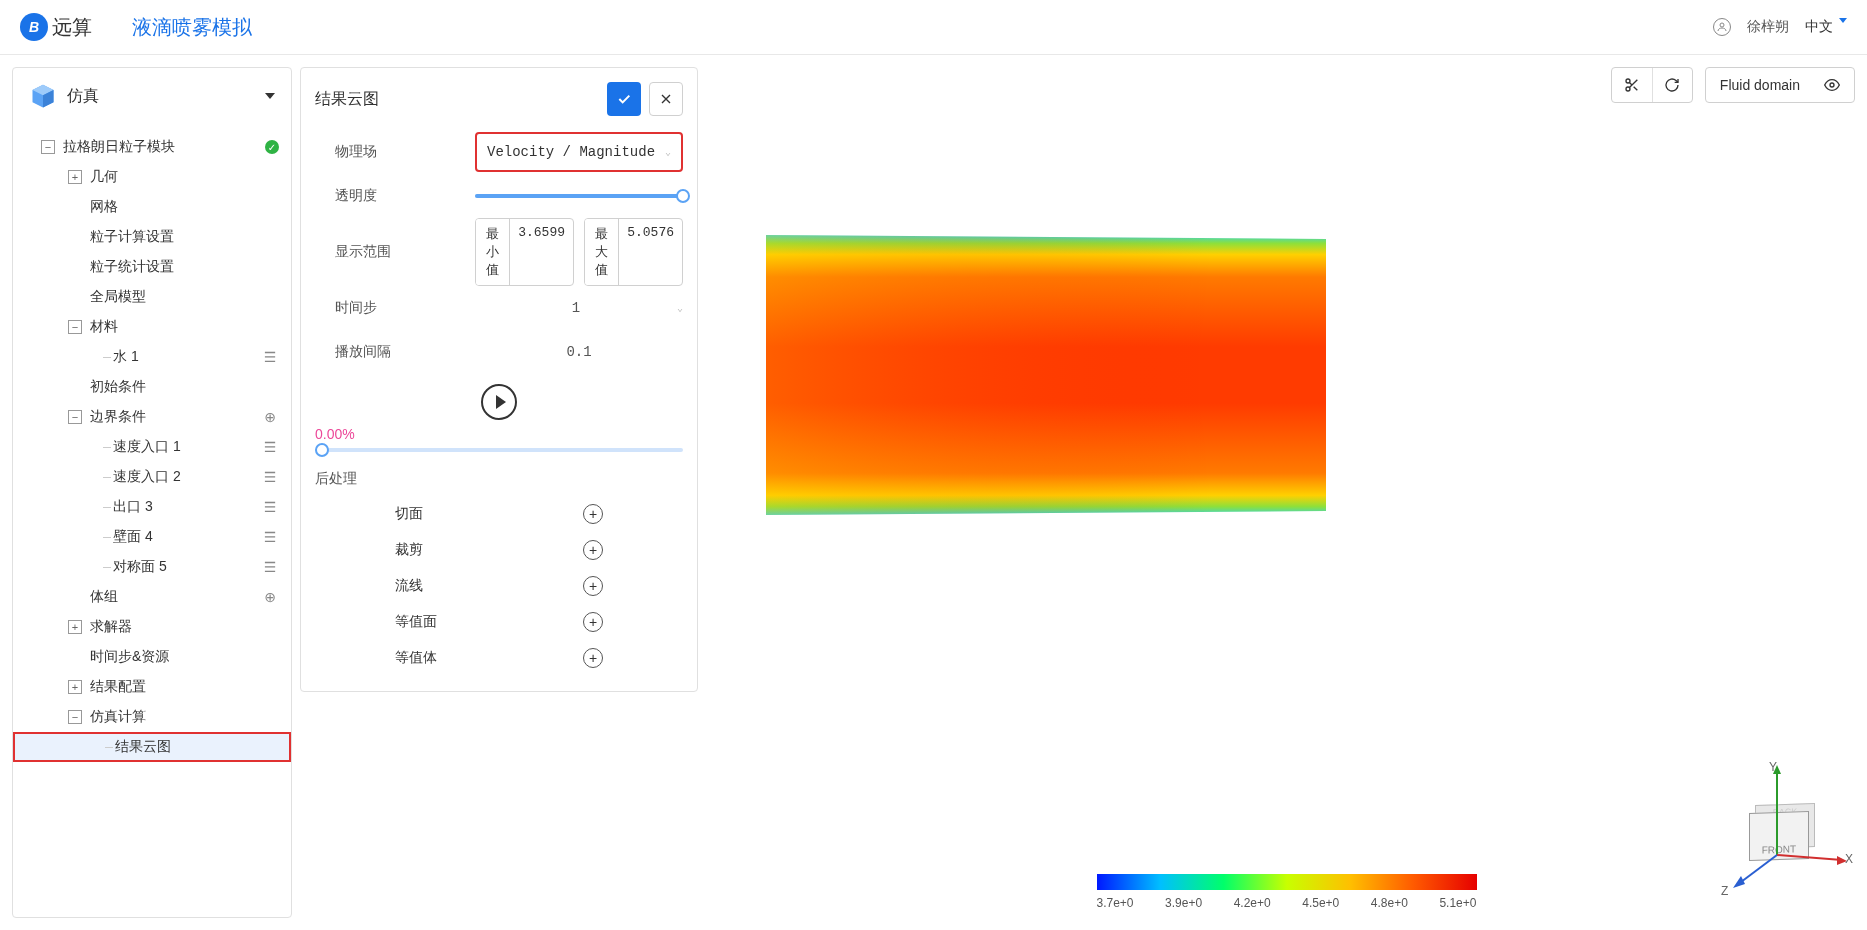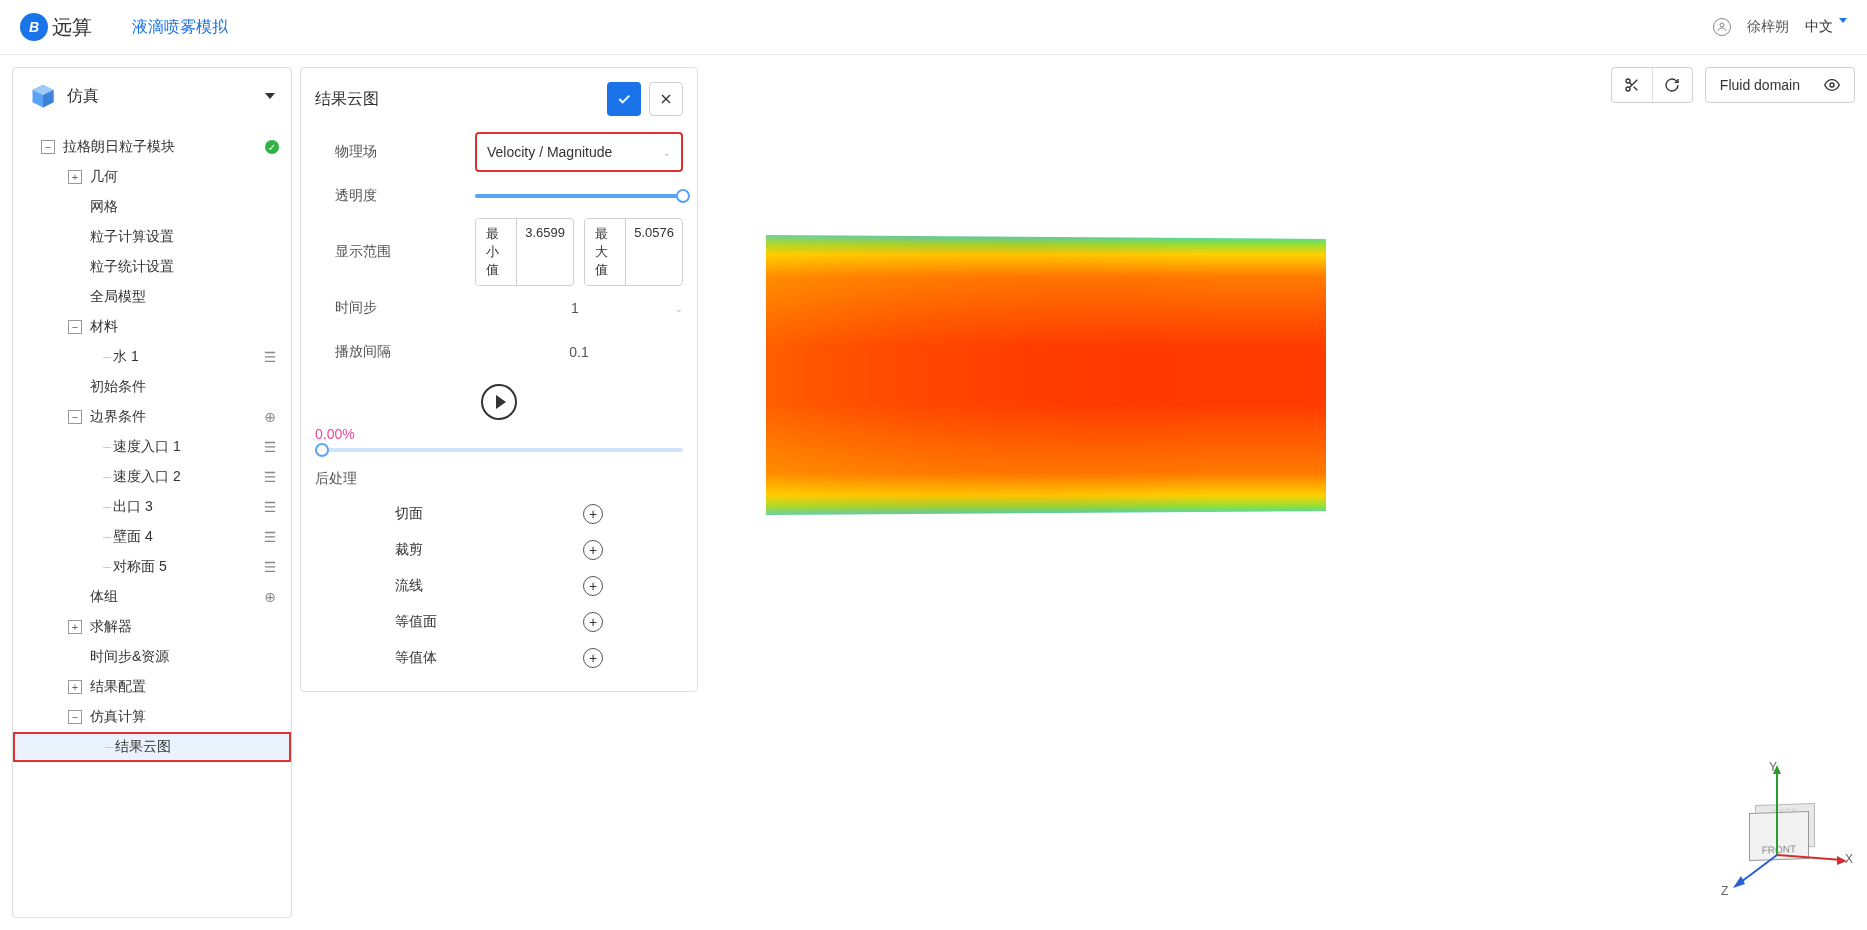--- a/index.html
+++ b/index.html
@@ -2,21 +2,21 @@
 <html><head>
 <meta charset="utf-8">
 <style>
 * { box-sizing: border-box; margin: 0; padding: 0; }
 body { font-family: "Segoe UI", "PingFang SC", "Microsoft YaHei", sans-serif; font-size: 14px; color: #333; background: #fff; height: 930px; width: 1867px; overflow: hidden; position: relative; }
 
 
 .header { height: 55px; display: flex; align-items: center; padding: 0 20px; border-bottom: 1px solid #e8e8e8; }
 .logo { width: 28px; height: 28px; background: #1a73e8; border-radius: 50%; display: flex; align-items: center; justify-content: center; color: #fff; font-weight: bold; font-style: italic; margin-right: 4px; }
 .brand { font-size: 20px; color: #333; margin-right: 40px; font-weight: 500; }
-.project-title { color: #1a73e8; font-size: 16px; }
+.project-title { color: #1a73e8; font-size: 20px; }
 .header-right { margin-left: auto; display: flex; align-items: center; gap: 16px; }
 .user-icon { width: 18px; height: 18px; border: 1.5px solid #888; border-radius: 50%; display: inline-flex; align-items: center; justify-content: center; font-size: 10px; }
 .user-name { color: #555; }
 .lang { color: #333; display: flex; align-items: flex-start; gap: 6px; cursor: pointer; }
 .caret-down { width: 0; height: 0; border-left: 4px solid transparent; border-right: 4px solid transparent; border-top: 5px solid #1a73e8; }
 
 .main-area { display: flex; height: calc(100% - 55px); position: relative; }
 
 
 .sidebar { width: 280px; border: 1px solid #e0e0e0; border-radius: 4px; margin: 12px 8px 12px 12px; display: flex; flex-direction: column; }
@@ -39,21 +39,21 @@
 
 
 .props-panel { width: 398px; height: 625px; border: 1px solid #e0e0e0; border-radius: 4px; margin: 12px 8px 12px 0px; background: #fff; position: relative; }
 .props-header { display: flex; align-items: center; padding: 14px 14px; }
 .props-title { font-size: 16px; flex: 1; }
 .btn-confirm { width: 34px; height: 34px; background: #1a73e8; border-radius: 4px; display: flex; align-items: center; justify-content: center; color: #fff; cursor: pointer; margin-right: 8px; }
 .btn-close { width: 34px; height: 34px; border: 1px solid #d0d0d0; border-radius: 4px; display: flex; align-items: center; justify-content: center; cursor: pointer; font-size: 18px; }
 .props-body { padding: 0 14px; }
 .prop-row { display: flex; align-items: center; min-height: 44px; }
 .prop-label { width: 140px; color: #555; margin-left: 20px; }
-.prop-control { flex: 1; }
+.prop-control { flex: 1; font-family: Liberation Mono, monospace; }
 .select-box { border: 1px solid #d0d0d0; border-radius: 4px; height: 34px; display: flex; align-items: center; padding: 0 10px; position: relative; cursor: pointer; }
 .select-box.highlighted { border: 2px solid #e03131; height: 40px; }
 .select-caret { margin-left: auto; color: #bbb; font-size: 10px; }
 .slider-wrap { display: flex; align-items: center; width: 100%; }
 .slider-track { flex: 1; height: 4px; background: #d0e3fb; border-radius: 2px; position: relative; }
 .slider-fill { position: absolute; height: 100%; background: #5ba3f5; border-radius: 2px; }
 .slider-handle { width: 14px; height: 14px; background: #fff; border: 2px solid #5ba3f5; border-radius: 50%; position: absolute; top: 50%; transform: translate(-50%, -50%); cursor: pointer; }
 .range-inputs { display: flex; gap: 10px; }
 .range-group { display: flex; border: 1px solid #d0d0d0; border-radius: 4px; overflow: hidden; flex: 1; }
 .range-btn { padding: 6px 10px; border-right: 1px solid #d0d0d0; background: #fff; font-size: 13px; }
@@ -350,20 +350,31 @@
         </linearGradient>
         <linearGradient id="horiz" x1="0" y1="0" x2="1" y2="0">
           <stop offset="0%" stop-color="rgba(255,200,0,0.25)"></stop>
           <stop offset="80%" stop-color="rgba(255,0,0,0)"></stop>
         </linearGradient>
       </defs>
       <polygon points="0,0 560,4 560,276 0,280" fill="url(#plate)"></polygon>
       <polygon points="0,0 560,4 560,276 0,280" fill="url(#horiz)"></polygon>
     </svg>
 
+    <div class="color-legend">
+      <div class="legend-bar"></div>
+      <div class="legend-ticks">
+        <span>3.7e+0</span>
+        <span>3.9e+0</span>
+        <span>4.2e+0</span>
+        <span>4.5e+0</span>
+        <span>4.8e+0</span>
+        <span>5.1e+0</span>
+      </div>
+    </div>
 
     <div class="axes-gizmo">
       <div class="gizmo-cube-back">BACK</div>
       <div class="gizmo-cube">FRONT</div>
       <svg width="140" height="140" style="position:absolute;top:0;left:0">
         <line x1="70" y1="95" x2="70" y2="10" stroke="#2b9b2b" stroke-width="2"></line>
         <polygon points="70,5 66,14 74,14" fill="#2b9b2b"></polygon>
         <line x1="70" y1="95" x2="135" y2="100" stroke="#d12f2f" stroke-width="2"></line>
         <polygon points="140,101 130,96 130,105" fill="#d12f2f"></polygon>
         <line x1="70" y1="95" x2="30" y2="125" stroke="#2a5fd1" stroke-width="2"></line>

